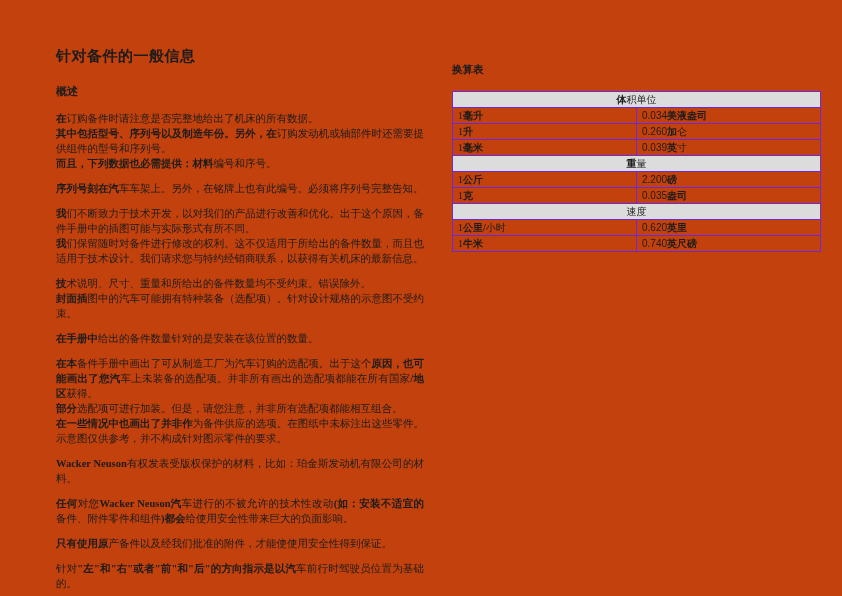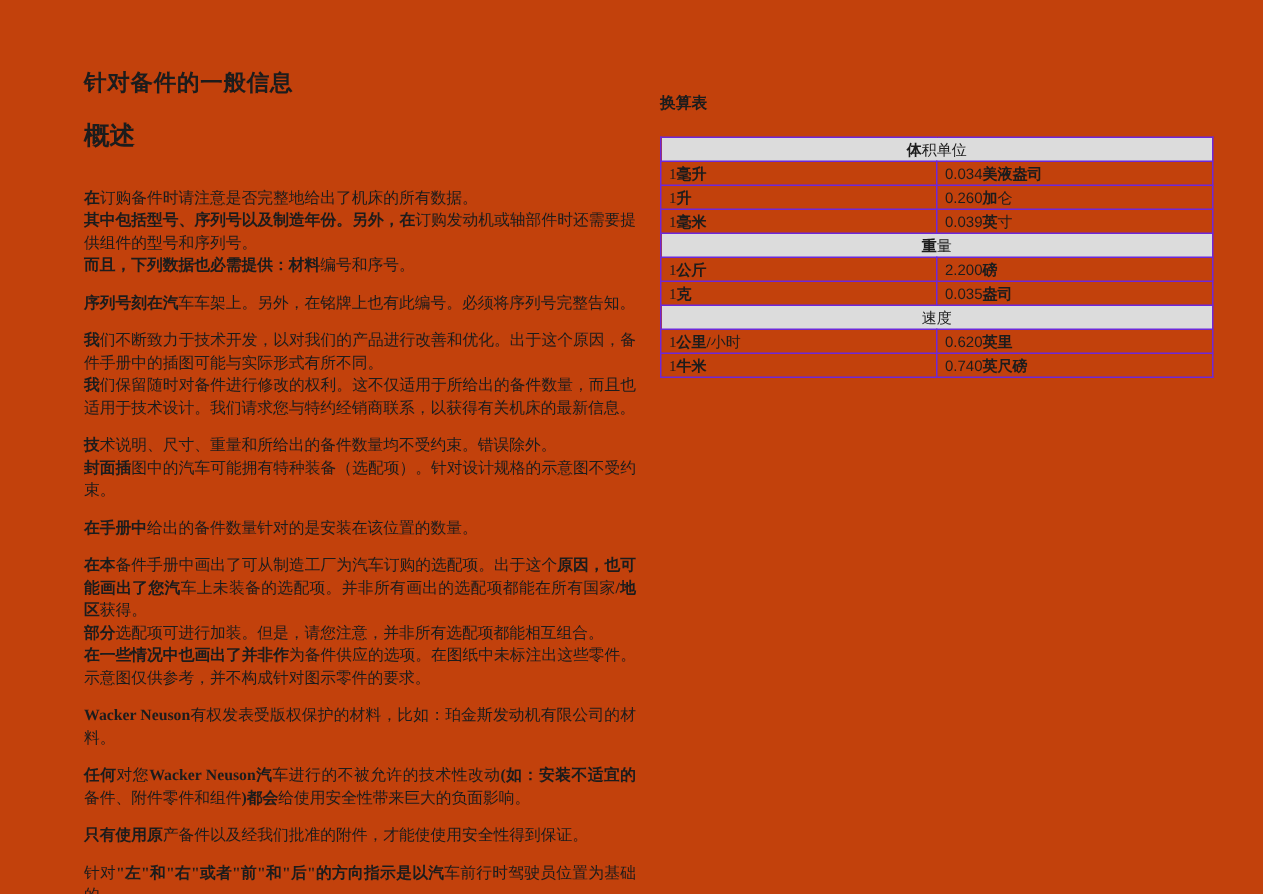--- a/index.html
+++ b/index.html
@@ -24,37 +24,37 @@
     width: 368px;
   }
   .title {
     font-size: 15px;
     line-height: 16px;
     font-weight: bold;
     margin: 0 0 21px 0;
     letter-spacing: 0.5px;
   }
   .subhead {
-    font-size: 17px;
+    font-size: 11px;
     line-height: 12px;
     font-weight: bold;
-    margin: 0 0 28px 0;
+    margin: 0 0 14px 0;
   }
   .para { margin: 0 0 10px 0; font-family: Liberation Serif, serif; }
   .para:last-child { margin-bottom: 0; }
   .line {
     font-size: 10.5px;
     line-height: 15px;
     text-align: justify;
   }
   .b { font-weight: bold; }
 
   .col-right {
     position: absolute;
-    left: 440px;
+    left: 452px;
     top: 64px;
     width: 369px;
   }
   .table-heading {
     font-size: 10.5px;
     line-height: 11px;
     font-weight: bold;
     margin: 0 0 16px 0;
   }
   table.conv {

